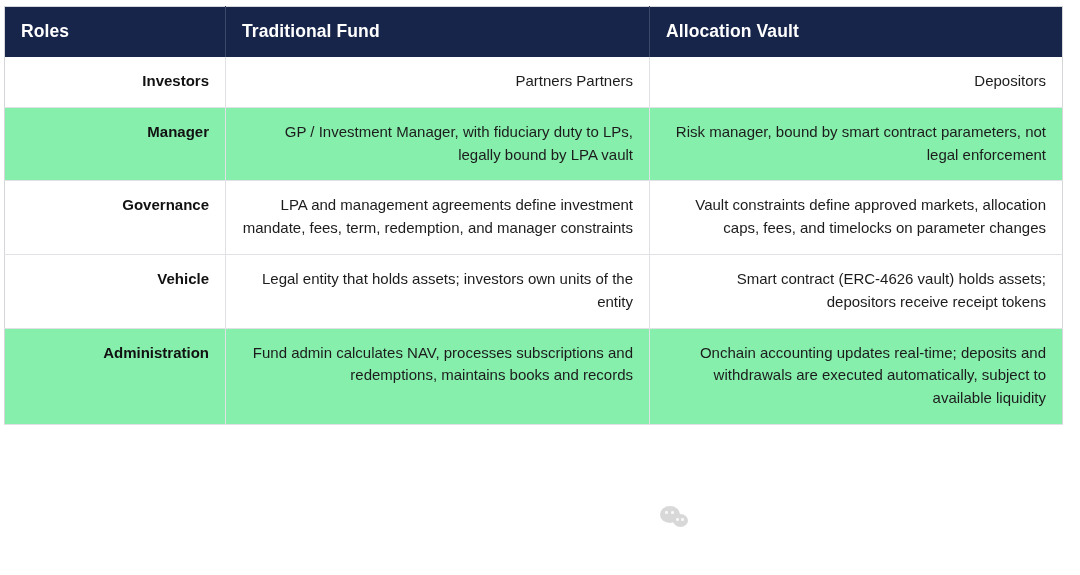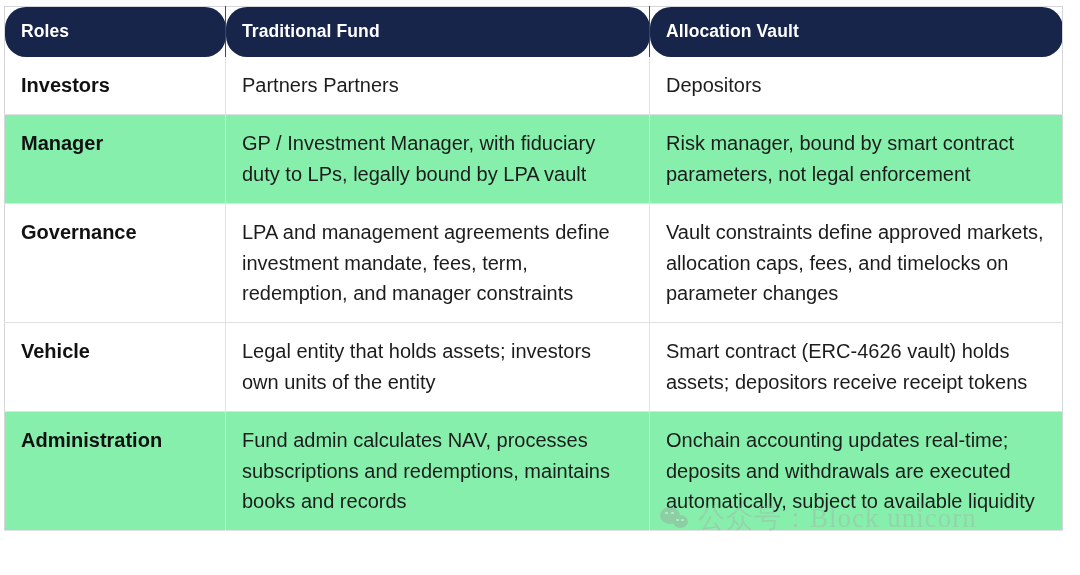--- a/index.html
+++ b/index.html
@@ -45,28 +45,27 @@
   thead th {
     background: #17254a;
     color: #ffffff;
     font-size: 17.5px;
     font-weight: bold;
     text-align: left;
     padding: 14px 16px 15px 16px;
     border-right: 1px solid #3c4868;
     line-height: 1.2;
     letter-spacing: 0.1px;
-    border-radius: 21px;
   }
   thead th:last-child { border-right: none; }
 
   tbody td {
-    font-size: 20px;
+    font-size: 15px;
     color: #1c1c1c;
-    text-align: left;
+    text-align: right;
     vertical-align: top;
     padding: 13px 16px 14px 16px;
     border-right: 1px solid #dfe1e4;
     border-bottom: 1px solid #dfe1e4;
     line-height: 1.52;
   }
   tbody td:last-child { border-right: none; }
 
   tbody td.role-cell {
     font-weight: bold;
@@ -185,16 +184,15 @@
 
   <div class="watermark">
     <span class="wm-logo">
       <span class="b1"></span>
       <span class="b2"></span>
       <span class="d d1"></span>
       <span class="d d2"></span>
       <span class="d d3"></span>
       <span class="d d4"></span>
     </span>
-    <span class="wm-text">公众号：Block unicorn</span>
   </div>
 
 </div>
 
 </body></html>

